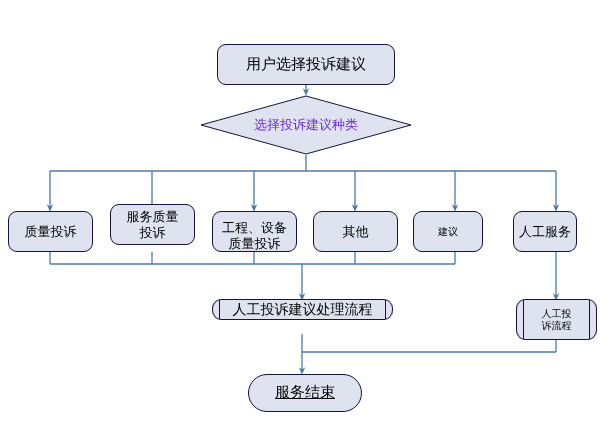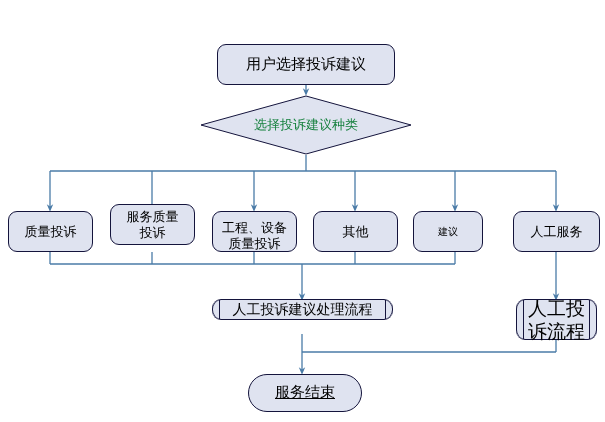--- a/index.html
+++ b/index.html
@@ -40,21 +40,21 @@
     border-left:1px solid #14143c;
   }
   .predef .bar-l{left:7px;}
   .predef .bar-r{right:7px;}
   .label{position:relative;z-index:2;padding:0 4px;}
   .diamond-wrap{position:absolute;z-index:3;}
   .diamond-wrap svg{display:block;}
   .diamond-text{
     position:absolute;left:0;top:0;right:0;bottom:0;
     display:flex;align-items:center;justify-content:center;
-    color:#15803d;text-align:center;
+    color:#6d28d9;text-align:center;
   }
 </style>
 </head>
 <body>
 
 <div id="canvas">
 
   <svg class="lines" viewBox="0 0 605 422" xmlns="http://www.w3.org/2000/svg">
     <defs>
       <marker id="arrow" markerWidth="9" markerHeight="9" refX="4.2" refY="4" orient="auto" markerUnits="userSpaceOnUse">
@@ -120,32 +120,32 @@
   </div>
 
   <div class="node rounded" style="left:313px;top:211px;width:85px;height:41px;font-size:13px;">
     <span class="label">其他</span>
   </div>
 
   <div class="node rounded" style="left:413px;top:211px;width:70px;height:41px;font-size:10px;">
     <span class="label">建议</span>
   </div>
 
-  <div class="node rounded" style="left:513px;top:211px;width:87px;height:41px;font-size:13px;">
+  <div class="node rounded" style="left:513px;top:211px;width:64px;height:41px;font-size:13px;">
     <span class="label">人工服务</span>
   </div>
 
   <div class="node rounded predef" style="left:212px;top:299px;width:181px;height:21px;font-size:14px;">
     <span class="bar-l"></span>
     <span class="bar-r"></span>
     <span class="inner"></span>
     <span class="label">人工投诉建议处理流程</span>
   </div>
 
-  <div class="node rounded predef" style="left:516px;top:299px;width:81px;height:41px;font-size:19px;">
+  <div class="node rounded predef" style="left:516px;top:299px;width:81px;height:41px;font-size:10px;">
     <span class="bar-l"></span>
     <span class="bar-r"></span>
     <span class="inner"></span>
     <span class="label">人工投
 诉流程</span>
   </div>
 
   <div class="node stadium" style="left:248px;top:374px;width:114px;height:38px;font-size:15px;">
     <span class="label">服务结束</span>
   </div>

